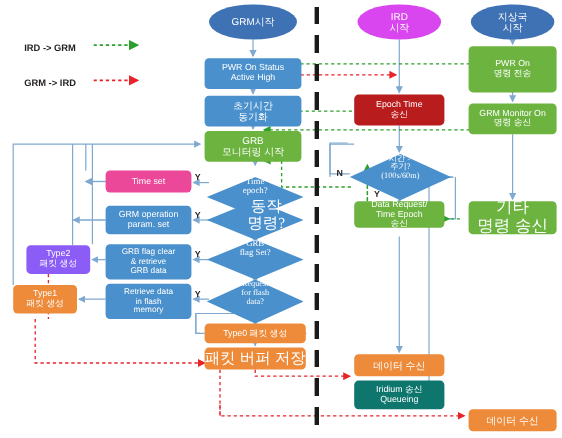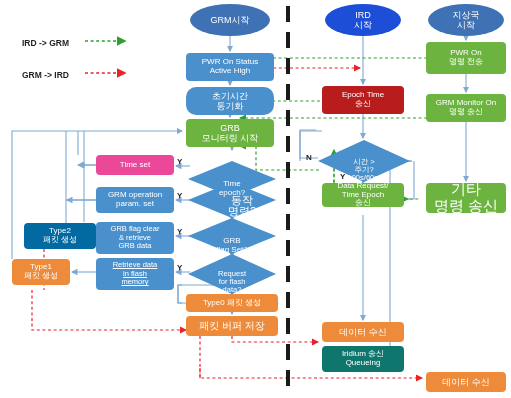--- a/index.html
+++ b/index.html
@@ -4,21 +4,21 @@
 <style>
   html,body{margin:0;padding:0;background:#ffffff;}
   body{font-family:"Liberation Sans","DejaVu Sans",sans-serif;}
   #canvas{position:relative;width:511px;height:398px;background:#ffffff;overflow:hidden;}
   #svg-layer{position:absolute;left:0;top:0;width:511px;height:398px;}
   .node{position:absolute;box-sizing:border-box;display:flex;align-items:center;
         justify-content:center;text-align:center;color:#ffffff;line-height:1.12;
         white-space:pre-line;}
   .proc{border-radius:4px;}
   .start{border-radius:50%;}
-  .diamond-wrap{position:absolute;display:flex;align-items:flex-end;justify-content:center;}
+  .diamond-wrap{position:absolute;display:flex;align-items:flex-start;justify-content:center;font-family:Liberation Serif, serif;}
   .diamond-shape{position:absolute;left:0;top:0;width:100%;height:100%;
        background:#4a90cc;clip-path:polygon(50% 0,100% 50%,50% 100%,0 50%);}
   .diamond-txt{position:relative;z-index:2;color:#fff;text-align:center;
        line-height:1.05;white-space:pre-line;}
   .legend-label{position:absolute;color:#231f20;font-weight:bold;white-space:nowrap;}
   .yn{position:absolute;color:#231f20;font-weight:bold;}
   .divider{position:absolute;}
 </style>
 </head>
 <body>
@@ -123,70 +123,70 @@
 
   <svg style="position:absolute;left:85px;top:36px;width:46px;height:10px;">
     <path d="M0,5 L40,5" stroke="#2ca02c" stroke-width="1.6" stroke-dasharray="3,2.6" marker-end="url(#ah-green)" fill="none"></path>
   </svg>
   <svg style="position:absolute;left:85px;top:68px;width:46px;height:10px;">
     <path d="M0,5 L40,5" stroke="#e8232a" stroke-width="1.6" stroke-dasharray="3,2.6" marker-end="url(#ah-red)" fill="none"></path>
   </svg>
 
   <div id="nodes">
       <div class="node start" style="left: 190px; top: 4px; width: 80px; height: 32px; font-size: 9px; background: rgb(63, 114, 181);">GRM시작</div>
-      <div class="node start" style="left: 325px; top: 4px; width: 76px; height: 32px; font-size: 9px; background: #1d4ed8;">IRD
+      <div class="node start" style="left: 325px; top: 4px; width: 76px; height: 32px; font-size: 9px; background: #d946ef;">IRD
 시작</div>
       <div class="node start" style="left: 428px; top: 4px; width: 76px; height: 32px; font-size: 9px; background: rgb(63, 114, 181);">지상국
 시작</div>
       <div class="node proc" style="left: 186px; top: 53px; width: 88px; height: 28px; font-size: 8px; background: rgb(74, 144, 204);">PWR On Status
 Active High</div>
-      <div class="node proc" style="left: 186px; top: 87px; width: 88px; height: 28px; font-size: 9px; background: rgb(74, 144, 204); border-radius: 10px;">초기시간
+      <div class="node proc" style="left: 186px; top: 87px; width: 88px; height: 28px; font-size: 9px; background: rgb(74, 144, 204);">초기시간
 동기화</div>
       <div class="node proc" style="left: 186px; top: 119px; width: 88px; height: 28px; font-size: 9px; background: rgb(108, 179, 63);">GRB
 모니터링 시작</div>
       <div class="node proc" style="left: 322px; top: 86px; width: 82px; height: 28px; font-size: 8px; background: #b91c1c;">Epoch Time
 송신</div>
       <div class="node proc" style="left: 322px; top: 183px; width: 82px; height: 24px; font-size: 8px; background: rgb(108, 179, 63);">Data Request/
 Time Epoch
 송신</div>
       <div class="node proc" style="left: 322px; top: 322px; width: 82px; height: 20px; font-size: 9px; background: rgb(237, 139, 58);">데이터 수신</div>
       <div class="node proc" style="left: 322px; top: 346px; width: 82px; height: 26px; font-size: 8px; background: #0f766e;">Iridium 송신
 Queueing</div>
-      <div class="node proc" style="left: 426px; top: 42px; width: 80px; height: 32px; font-size: 8px; background: rgb(108, 179, 63);">PWR On
+      <div class="node proc" style="left: 426px; top: 42px; width: 80px; height: 42px; font-size: 8px; background: rgb(108, 179, 63);">PWR On
 명령 전송</div>
       <div class="node proc" style="left: 426px; top: 94px; width: 80px; height: 28px; font-size: 8px; background: rgb(108, 179, 63);">GRM Monitor On
 명령 송신</div>
       <div class="node proc" style="left: 426px; top: 183px; width: 80px; height: 30px; font-size: 15px; background: rgb(108, 179, 63);">기타
 명령 송신</div>
       <div class="node proc" style="left: 426px; top: 372px; width: 80px; height: 20px; font-size: 9px; background: rgb(237, 139, 58);">데이터 수신</div>
       <div class="node proc" style="left: 96px; top: 155px; width: 78px; height: 20px; font-size: 8px; background: #ec4899;">Time set</div>
       <div class="node proc" style="left: 96px; top: 187px; width: 78px; height: 26px; font-size: 8px; background: rgb(74, 144, 204);">GRM operation
 param. set</div>
       <div class="node proc" style="left: 96px; top: 222px; width: 78px; height: 32px; font-size: 7.5px; background: rgb(74, 144, 204);">GRB flag clear
 &amp; retrieve
 GRB data</div>
-      <div class="node proc" style="left: 96px; top: 258px; width: 78px; height: 32px; font-size: 7.5px; background: rgb(74, 144, 204); text-decoration: underline;">Retrieve data
+      <div class="node proc" style="left: 96px; top: 258px; width: 78px; height: 32px; font-size: 7.5px; background: rgb(74, 144, 204);">Retrieve data
 in flash
 memory</div>
-      <div class="node proc" style="left: 24px; top: 223px; width: 72px; height: 26px; font-size: 8px; background: #0369a1;">Type2
+      <div class="node proc" style="left: 24px; top: 223px; width: 58px; height: 26px; font-size: 8px; background: #8b5cf6;">Type2
 패킷 생성</div>
       <div class="node proc" style="left: 12px; top: 259px; width: 58px; height: 26px; font-size: 8px; background: rgb(237, 139, 58);">Type1
 패킷 생성</div>
       <div class="node proc" style="left: 186px; top: 294px; width: 92px; height: 18px; font-size: 8px; background: rgb(237, 139, 58);">Type0 패킷 생성</div>
-      <div class="node proc" style="left: 186px; top: 316px; width: 92px; height: 20px; font-size: 10px; background: rgb(237, 139, 58); text-align: right;">패킷 버퍼 저장</div>
+      <div class="node proc" style="left: 186px; top: 316px; width: 92px; height: 20px; font-size: 14px; background: rgb(237, 139, 58); text-align: right;">패킷 버퍼 저장</div>
     </div>
   <div id="decisions">
       <div class="diamond-wrap" style="left: 188px; top: 148px; width: 88px; height: 36px; margin-top: 13px;">
         <div class="diamond-shape"></div>
         <div class="diamond-txt" style="font-size: 8px;">Time
 epoch?</div>
       </div>
       <div class="diamond-wrap" style="left: 188px; top: 182px; width: 88px; height: 36px;">
         <div class="diamond-shape"></div>
-        <div class="diamond-txt" style="font-size: 11px; margin-left: 20px;">동작
+        <div class="diamond-txt" style="font-size: 14px; margin-left: 20px;">동작
 명령?</div>
       </div>
       <div class="diamond-wrap" style="left: 188px; top: 218px; width: 88px; height: 36px;">
         <div class="diamond-shape"></div>
         <div class="diamond-txt" style="font-size: 8px;">GRB
 flag Set?</div>
       </div>
       <div class="diamond-wrap" style="left: 188px; top: 254px; width: 88px; height: 40px;">
         <div class="diamond-shape"></div>
         <div class="diamond-txt" style="font-size: 7.5px;">Request

